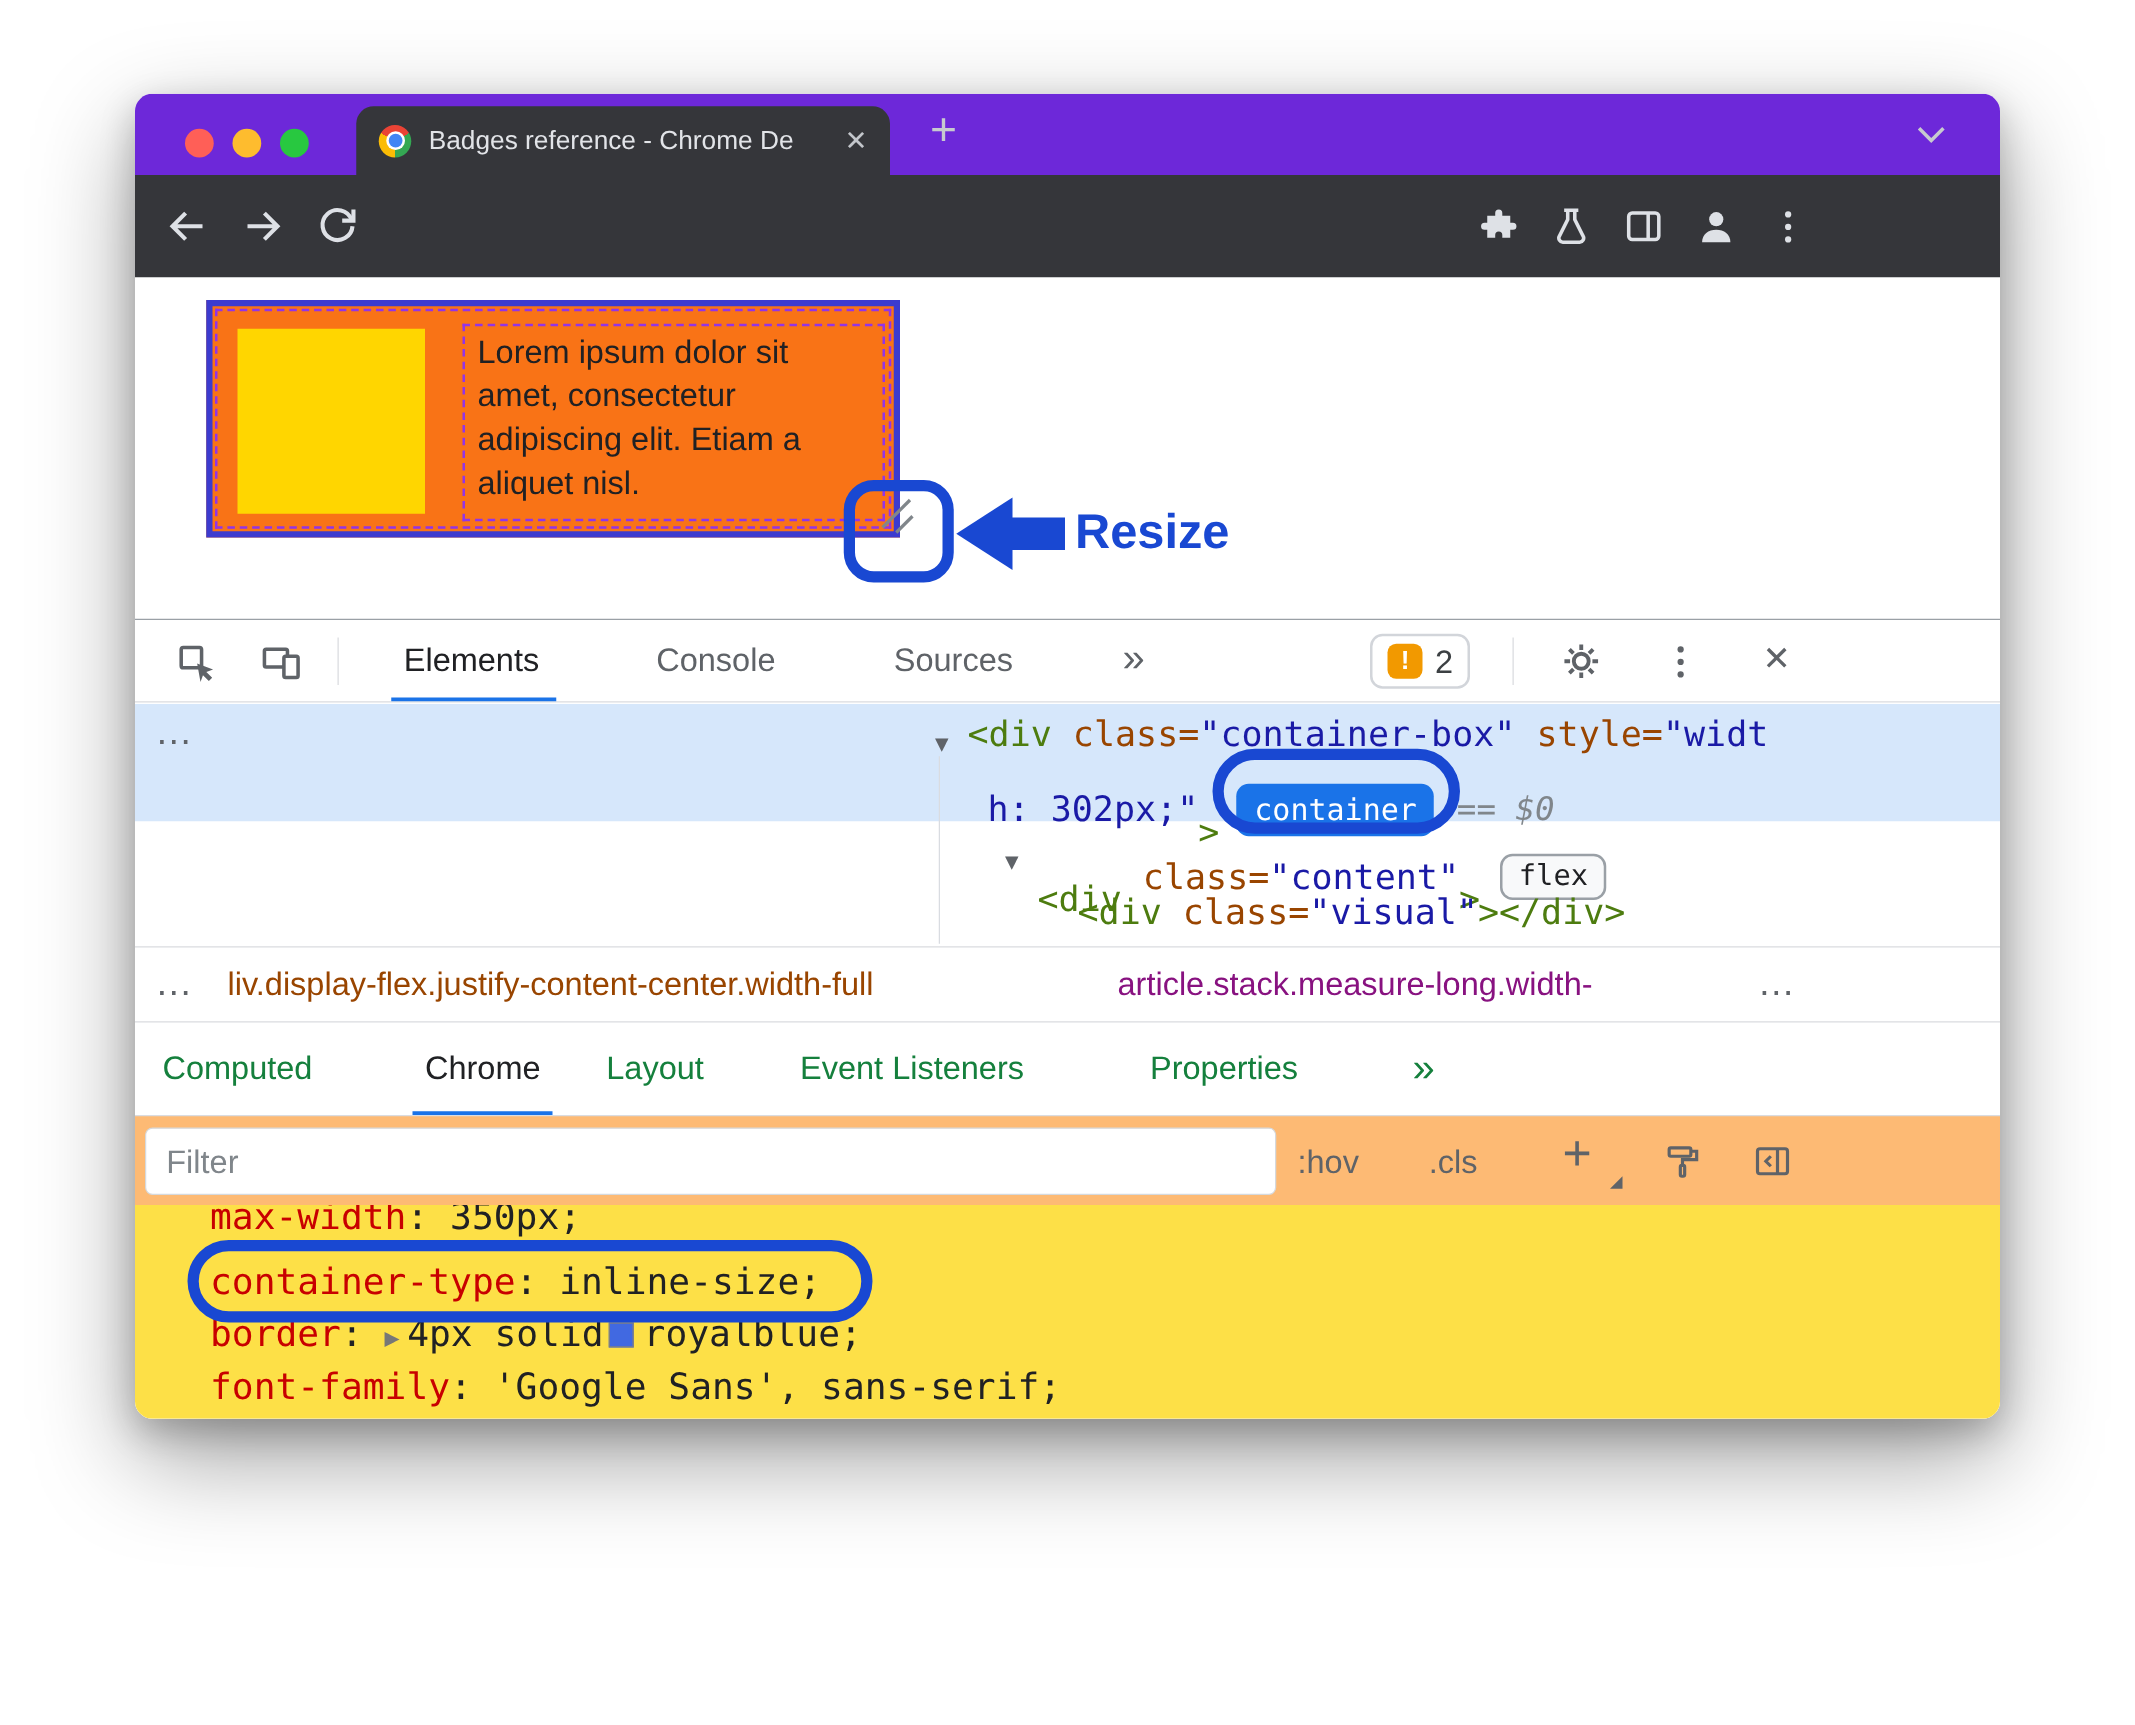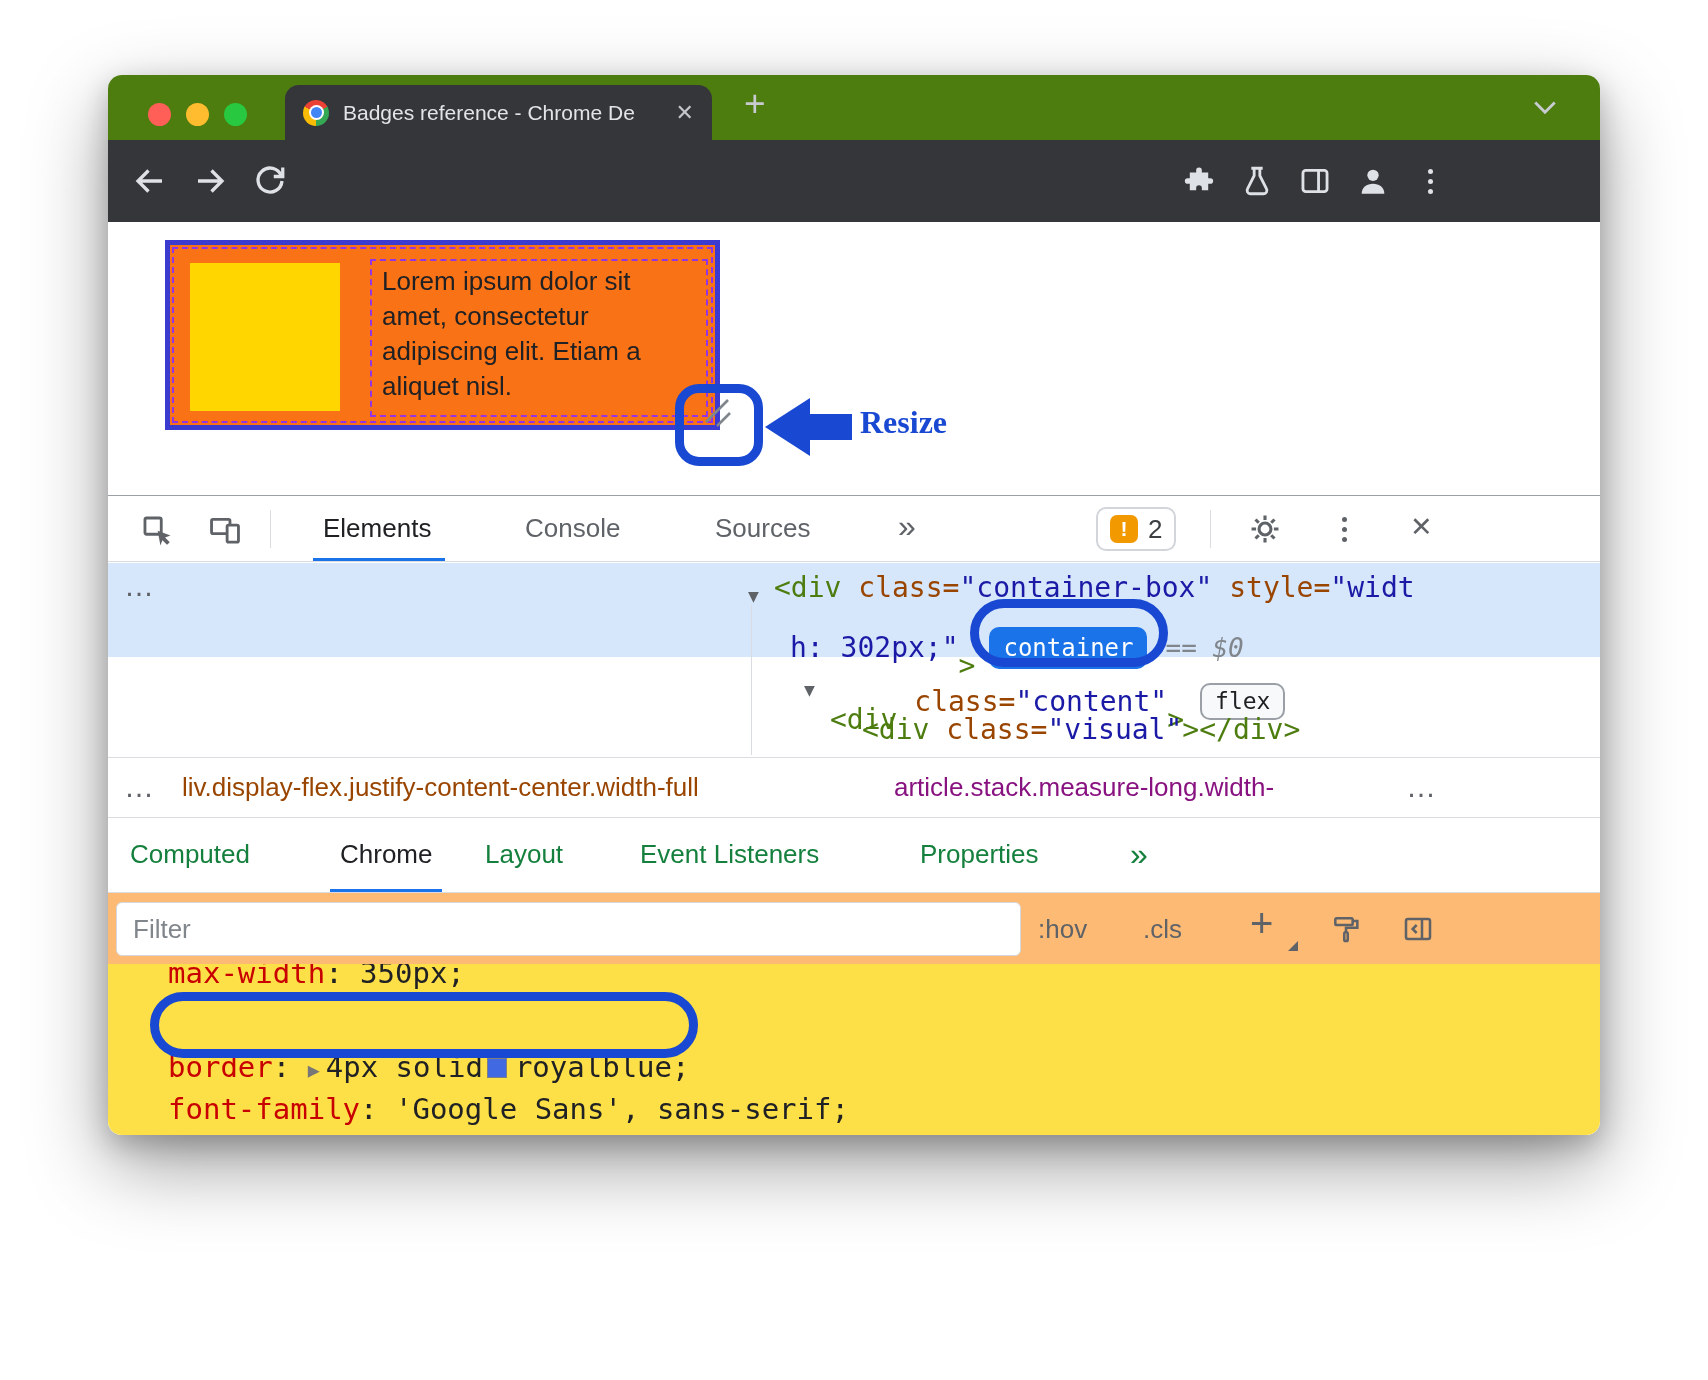--- a/index.html
+++ b/index.html
@@ -4,21 +4,21 @@
 <style>
   * { margin:0; padding:0; box-sizing:border-box; }
   html,body { background:#ffffff; }
   body { width:1708px; height:1380px; position:relative; font-family:"Liberation Sans", sans-serif; overflow:hidden; }
 
   #window { position:absolute; left:108px; top:75px; width:1492px; height:1060px;
     border-radius:14px; background:#fff; overflow:hidden;
     box-shadow:0 30px 80px rgba(0,0,0,.38), 0 10px 28px rgba(0,0,0,.22); }
 
   
-  .titlebar { position:absolute; top:0; left:0; right:0; height:65px; background:#4d7c0f; }
+  .titlebar { position:absolute; top:0; left:0; right:0; height:65px; background:#6d28d9; }
   .traffic { position:absolute; left:40px; top:28px; display:flex; gap:15px; }
   .dot { width:23px; height:23px; border-radius:50%; }
   .dot.red{background:#ff5f57} .dot.yellow{background:#febc2e} .dot.green{background:#28c840}
   .tab { position:absolute; left:177px; top:10px; width:427px; height:55px; background:#35363a;
     border-radius:14px 14px 0 0; display:flex; align-items:center; padding:0 18px; gap:14px; }
   .chrome-logo { width:26px; height:26px; border-radius:50%; flex:0 0 auto;
     background:conic-gradient(from -60deg,#ea4335 0 120deg,#34a853 120deg 240deg,#fbbc05 240deg 360deg);
     display:flex; align-items:center; justify-content:center; }
   .cl-inner { width:15px; height:15px; border-radius:50%; background:#fff; display:flex; align-items:center; justify-content:center; }
   .cl-core { width:11px; height:11px; border-radius:50%; background:#4285f4; }
@@ -41,21 +41,21 @@
   .cbox-overlay { position:absolute; inset:2px; border:2px dashed var(--overlay-purple,#9334e6); }
   .visual-box { position:absolute; left:20px; top:18px; width:150px; height:148px; background:var(--visual-yellow,#ffd600); }
   .content-box { position:absolute; left:200px; top:14px; width:338px; height:158px;
     border:2px dashed var(--overlay-purple,#9334e6); padding:3px 10px; font-size:26px; line-height:35px; color:#202124; }
   .grip { position:absolute; left:586px; top:170px; }
   .ann { position:absolute; border:9px solid var(--annotation,#1948d2); background:transparent; pointer-events:none; }
   .ann-resize { left:567px; top:162px; width:88px; height:82px; border-radius:24px; }
   .arrow-head { position:absolute; left:657px; top:176px; width:0; height:0;
     border-top:29px solid transparent; border-bottom:29px solid transparent; border-right:45px solid var(--annotation,#1948d2); }
   .arrow-tail { position:absolute; left:700px; top:192px; width:44px; height:26px; background:var(--annotation,#1948d2); }
-  .resize-label { position:absolute; left:752px; top:182px; font-size:32px; font-weight:bold; color:var(--annotation,#1948d2);font-family:Liberation Serif, serif; }
+  .resize-label { position:absolute; left:752px; top:182px; font-size:39px; font-weight:bold; color:var(--annotation,#1948d2); }
 
   
   .devtools { position:absolute; top:420px; left:0; right:0; bottom:0; background:#fff; border-top:1px solid #9aa0a6; }
   .dt-toolbar { position:absolute; top:0; left:0; right:0; height:66px; border-bottom:1px solid #dadce0; background:#fff; }
   .dt-tab { position:absolute; top:0; height:66px; line-height:64px; font-size:26px; color:#5f6368; }
   .dt-tab.active { color:#202124; }
   .dt-underline { position:absolute; left:205px; bottom:0; width:132px; height:3px; background:var(--devtools-accent,#1a73e8); }
   .dt-more { position:absolute; top:0; height:66px; line-height:60px; font-size:32px; color:#5f6368; }
   .dt-sep { position:absolute; top:14px; width:1px; height:38px; background:#dadce0; }
   .issues { position:absolute; left:988px; top:11px; height:44px; border:2px solid #d2d5da; border-radius:10px;
@@ -285,19 +285,20 @@
         </svg>
       <svg class="ic" style="left:1294px;top:20px" width="32" height="32" viewBox="0 0 24 24" fill="none" stroke="#5f6368" stroke-width="1.9">
           <rect x="3" y="4.5" width="18" height="15" rx="1.5"></rect>
           <line x1="15" y1="4.5" x2="15" y2="19.5"></line>
           <path d="M11 9l-3 3 3 3"></path>
         </svg>
     </div>
 
     <div class="dt-styles">
       <div class="cssline l1"><span class="prop">max-width</span><span>: </span><span>350px;</span></div>
+      <div class="cssline l2"><span class="prop">container-type</span><span>: </span><span>inline-size;</span></div>
       <div class="cssline l3"><span class="prop">border</span><span>: </span><span class="csstw">▶</span><span>4px solid</span><span class="swatch"></span><span>royalblue;</span></div>
       <div class="cssline l4"><span class="prop">font-family</span><span>: </span><span>'Google Sans', sans-serif;</span></div>
       <div class="ann ann-css"></div>
     </div>
 
   </div>
 </div>
 
 </body></html>

